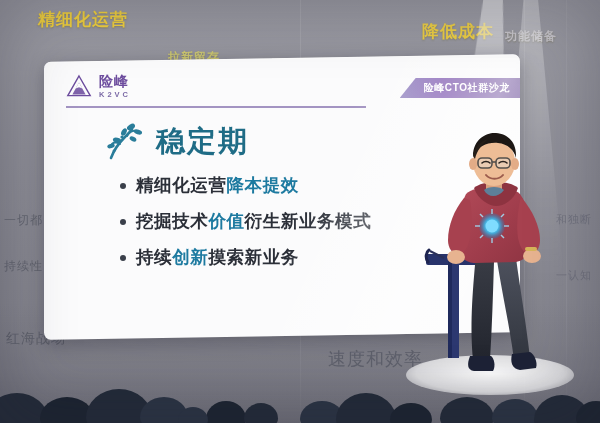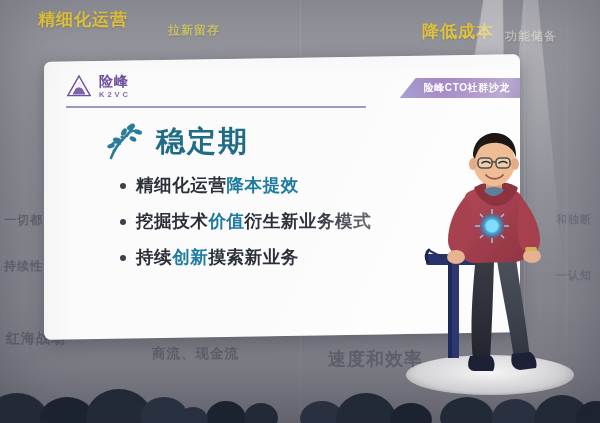--- a/index.html
+++ b/index.html
@@ -24,26 +24,26 @@
     position:absolute;left:0;right:0;bottom:0;height:120px;
     background:linear-gradient(180deg,rgba(120,120,130,0) 0%,rgba(118,118,128,.55) 55%,rgba(108,108,118,.85) 100%);
   }
 
   
   .top-word{
     position:absolute;color:#f2d13c;font-weight:700;white-space:nowrap;
     text-shadow:0 1px 2px rgba(90,80,20,.35);
     letter-spacing:1px;
   }
-  .top-word.dim{color:#d9d36a;opacity:.85;}
+  .top-word.dim{color:#d9d36a;opacity:.85;margin-top:27px;}
   .top-word.gray{color:#c9c7cc;opacity:.9;}
 
   
   .wall-word{
-    position:absolute;color:rgba(70,72,86,.55);font-weight:700;white-space:nowrap;
+    position:absolute;color:rgba(70,72,86,.55);font-weight:400;white-space:nowrap;
     letter-spacing:1px;
   }
   .wall-word.light{color:rgba(90,92,108,.50);}
 
   
   .light-cone{
     position:absolute;top:-10px;left:455px;width:60px;height:250px;
     background:linear-gradient(180deg,rgba(255,255,255,.55),rgba(255,255,255,.12) 60%,rgba(255,255,255,0));
     transform:perspective(200px) rotateX(0deg) skewX(-4deg);
     filter:blur(3px);
@@ -136,21 +136,20 @@
   <div class="top-word" style="left:38px;top:8px;font-size:17px;">精细化运营</div>
   <div class="top-word dim" style="left:168px;top:22px;font-size:12px;">拉新留存</div>
   <div class="top-word" style="left:422px;top:20px;font-size:17px;opacity:.92;">降低成本</div>
   <div class="top-word gray" style="left:505px;top:28px;font-size:12px;">功能储备</div>
 
   <div class="wall-word" style="left:4px;top:212px;font-size:12px;">一切都</div>
   <div class="wall-word" style="left:4px;top:258px;font-size:12px;">持续性</div>
   <div class="wall-word" style="left:6px;top:330px;font-size:14px;">红海战场</div>
   <div class="wall-word light" style="left:556px;top:212px;font-size:11px;">和独断</div>
   <div class="wall-word light" style="left:556px;top:268px;font-size:11px;">一认知</div>
-  <div class="wall-word" style="left:152px;top:345px;font-size:13.5px;">商流、现金流</div>
   <div class="wall-word" style="left:328px;top:347px;font-size:18px;">速度和效率</div>
 
   <div class="light-cone"></div>
   <div class="light-cone2"></div>
 
   <div class="slide">
     <div class="slide-inner">
 
       <div class="slide-header">
         <span class="logo-mark">

